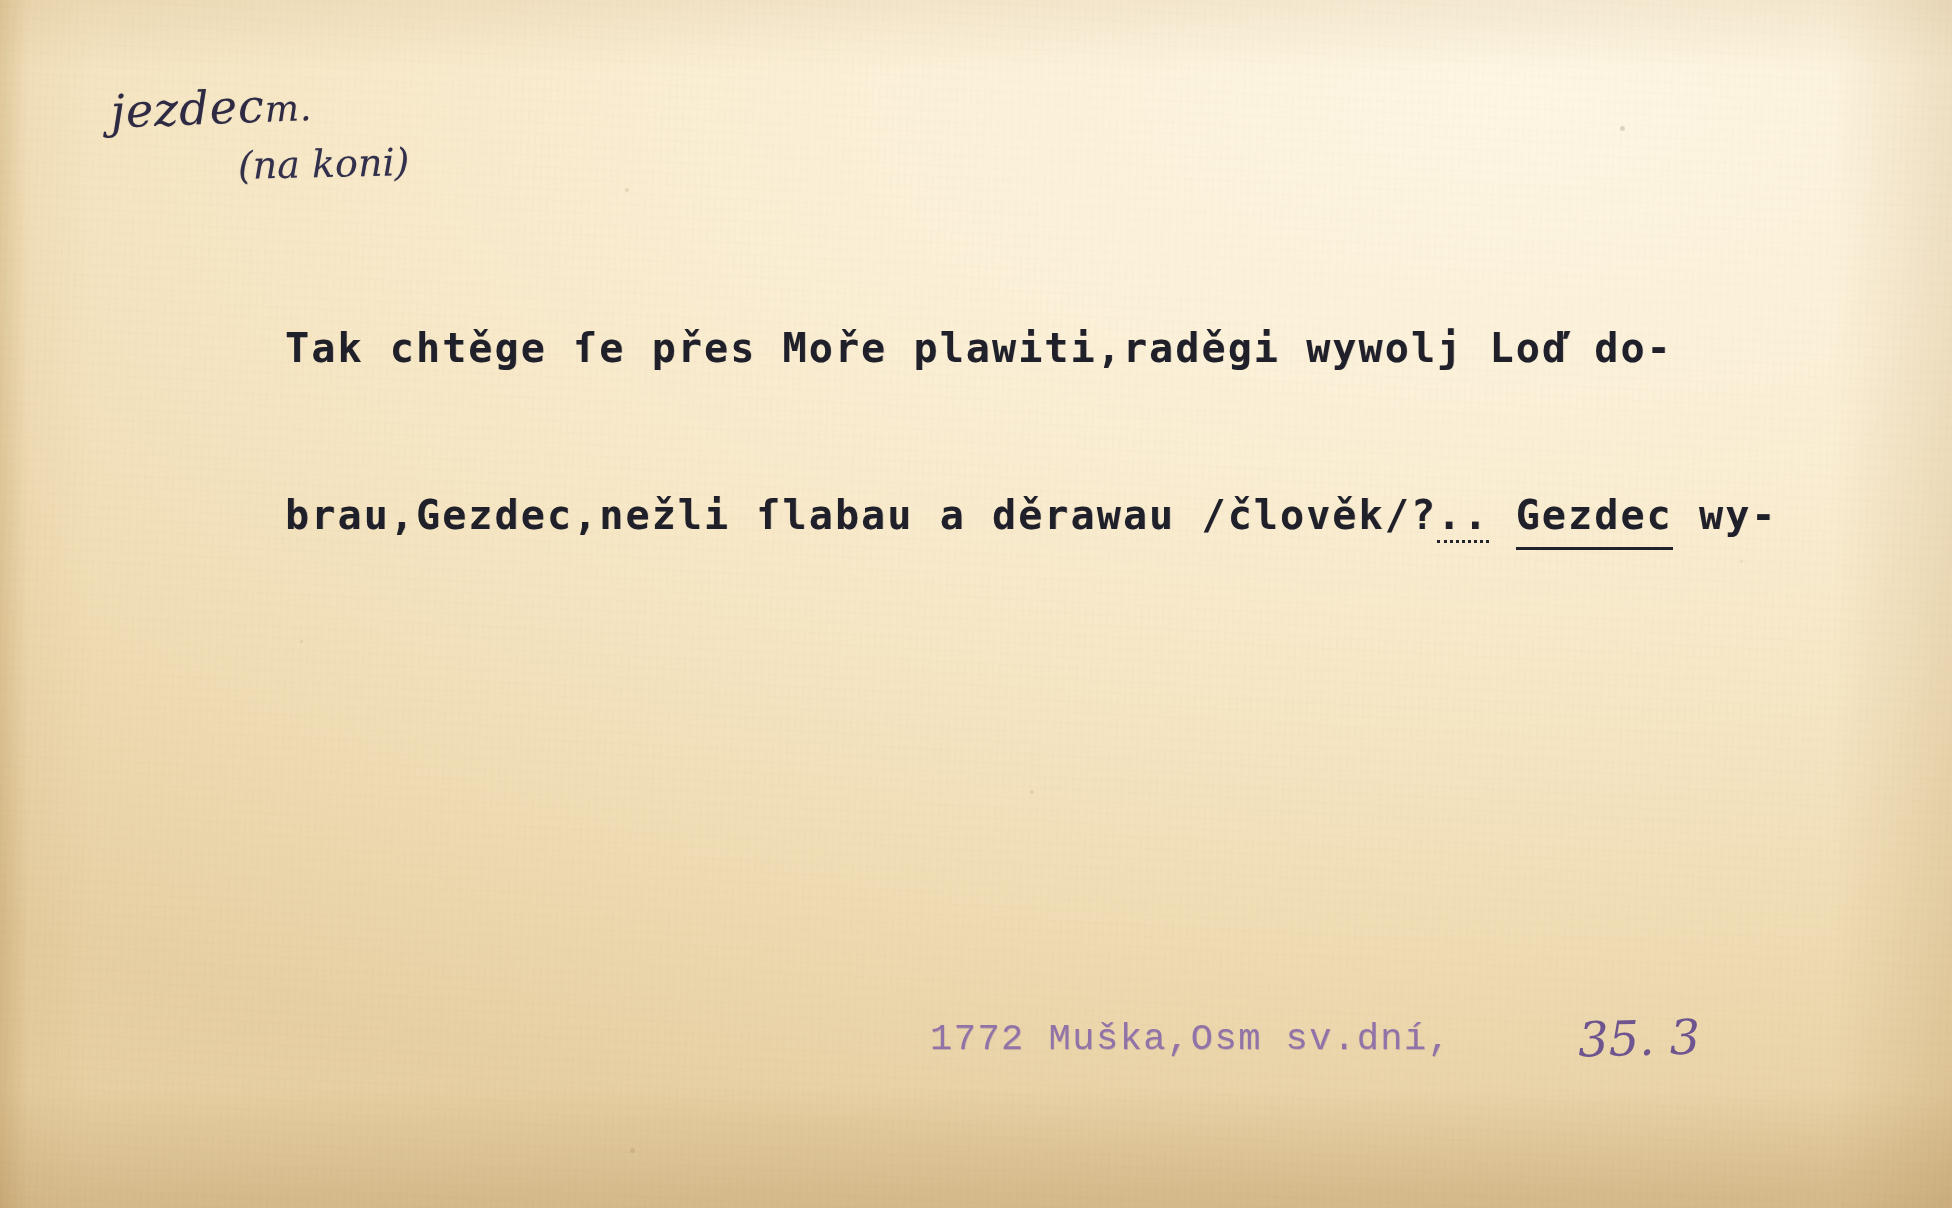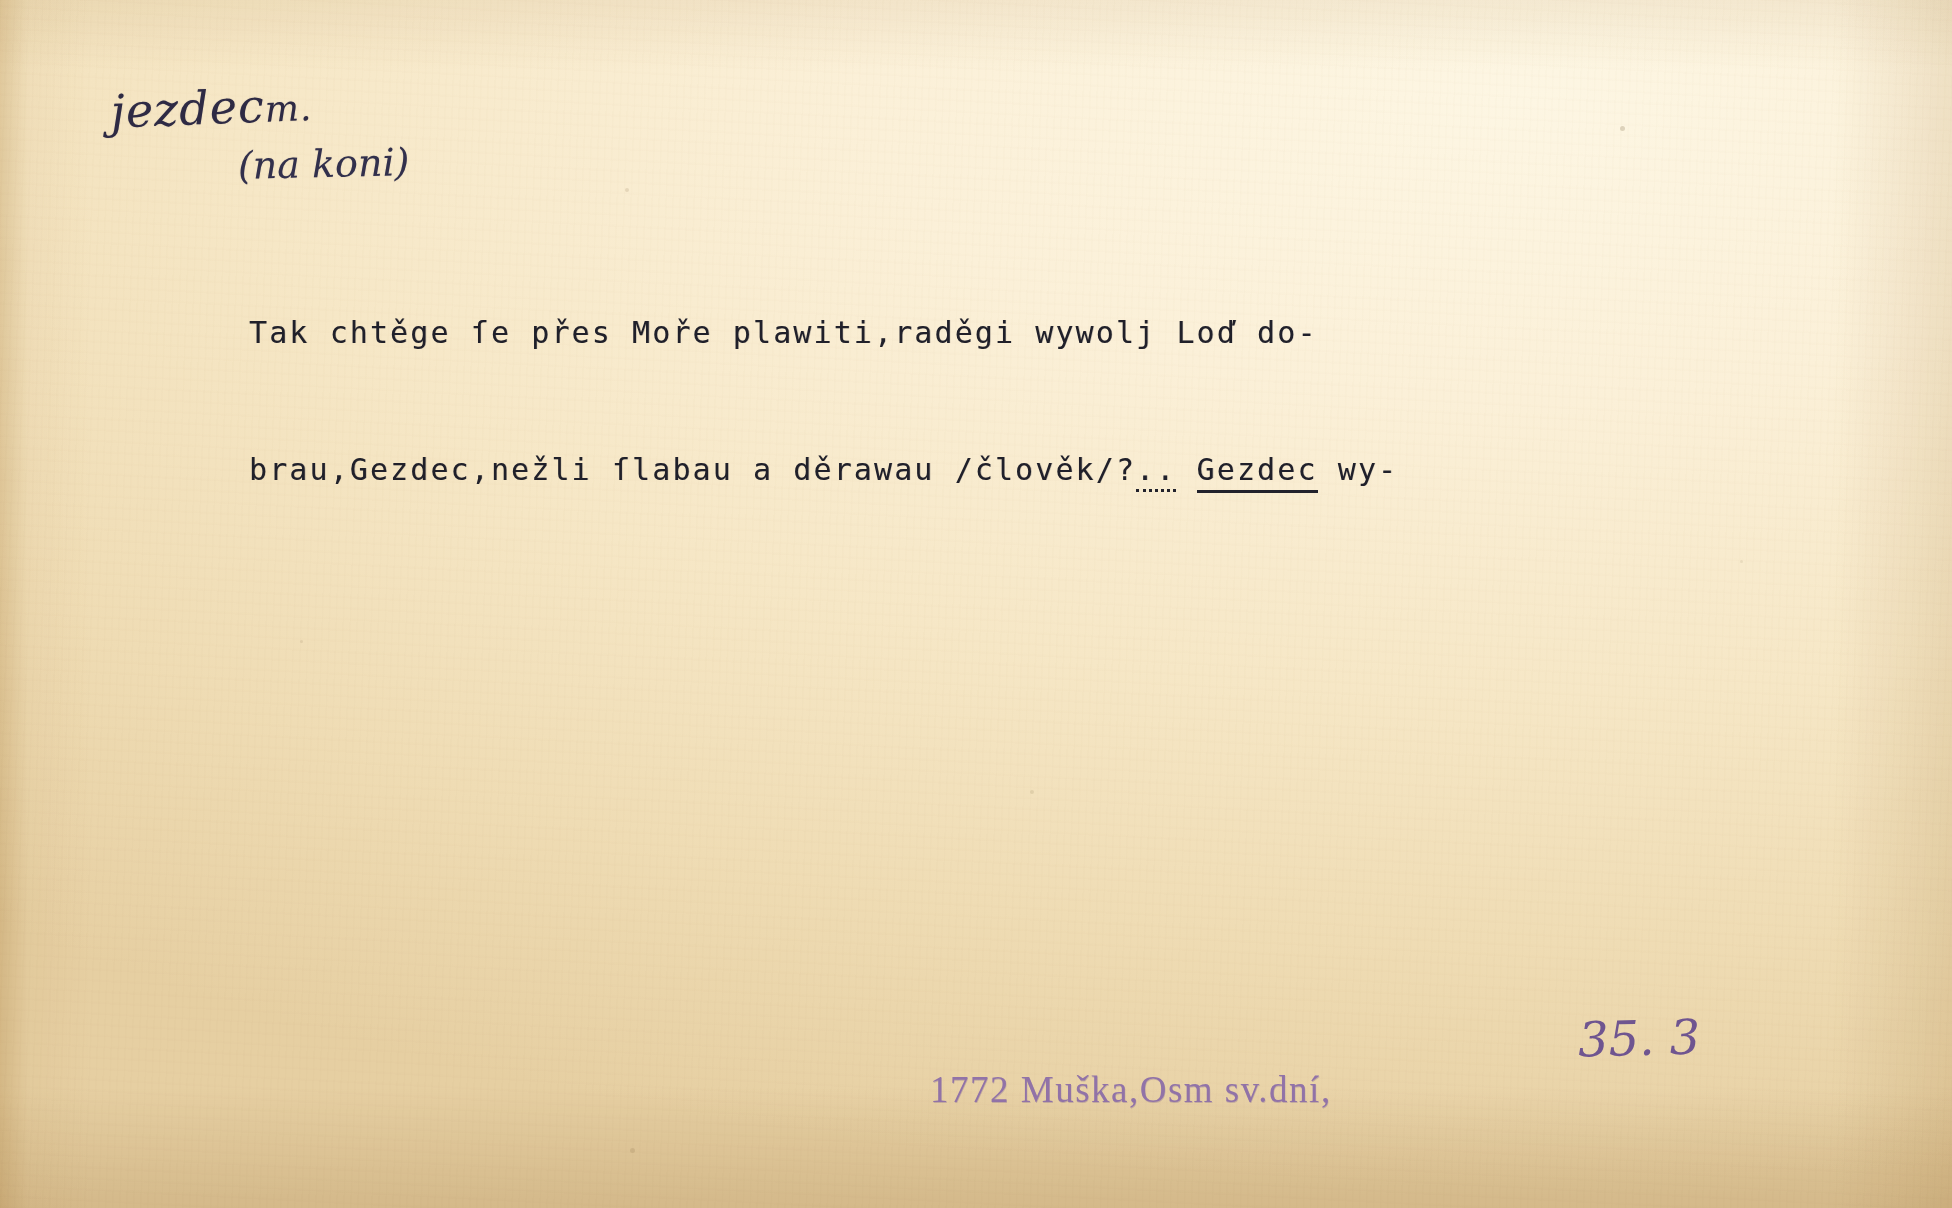--- a/index.html
+++ b/index.html
@@ -84,43 +84,44 @@
 
   
   #body {
     position: absolute;
     left: 128px;
     top: 288px;
     width: 1760px;
   }
   .tw-line {
     font-family: "DejaVu Sans Mono", monospace;
-    font-size: 30px;
+    font-size: 40px;
     line-height: 1;
     letter-spacing: 2.1px;
     color: #20202a;
     white-space: pre;
     margin-bottom: 47px;
     text-shadow: 0.6px 0.4px 0 rgba(40,40,55,0.25);
+    font-weight: bold;
   }
   .u-dotted {
     border-bottom: 3px dotted #22222c;
     padding-bottom: 2px;
   }
   .u-solid {
     border-bottom: 3px solid #22222c;
-    padding-bottom: 3px;
+    padding-bottom: 9px;
   }
 
   
   #stamp {
     position: absolute;
     left: 930px;
-    top: 1068px;
-    font-family: Liberation Serif, serif;
+    top: 1018px;
+    font-family: Liberation Mono, monospace;
     font-size: 37px;
     letter-spacing: 1.5px;
     color: #8a6ba8;
     white-space: pre;
     opacity: 0.92;
     text-shadow: 0.5px 0.5px 0 rgba(120,95,150,0.35);
   }
   #pagenum {
     position: absolute;
     left: 1578px;

